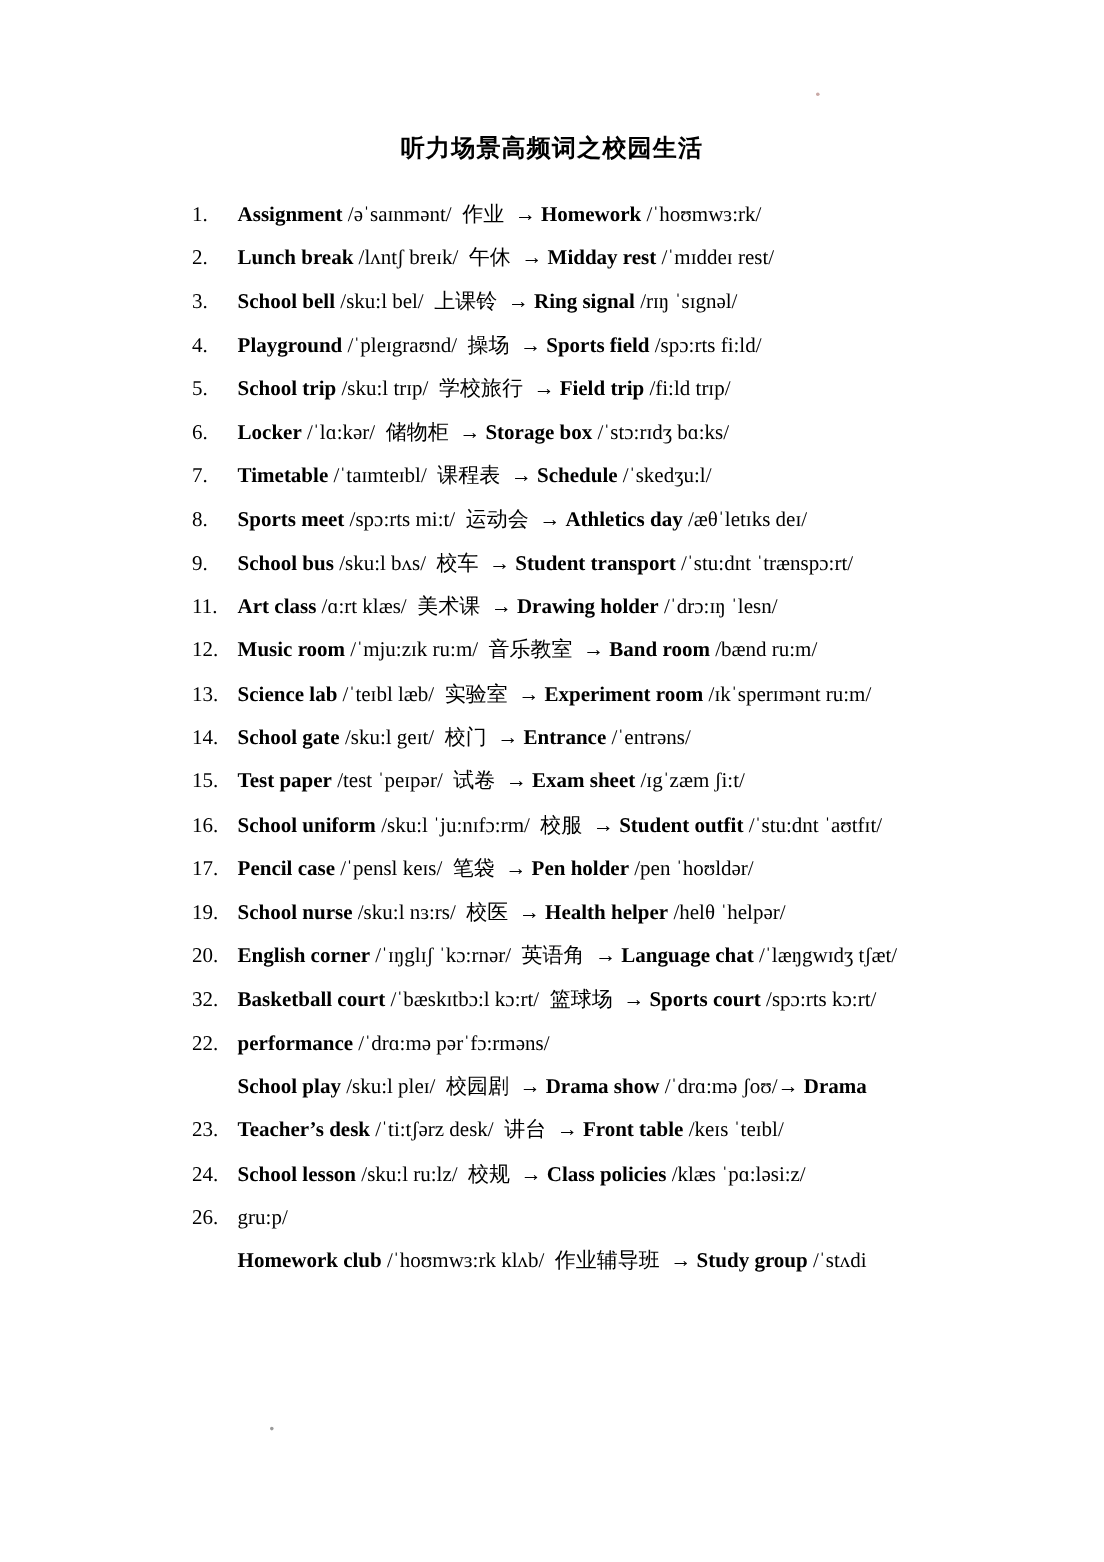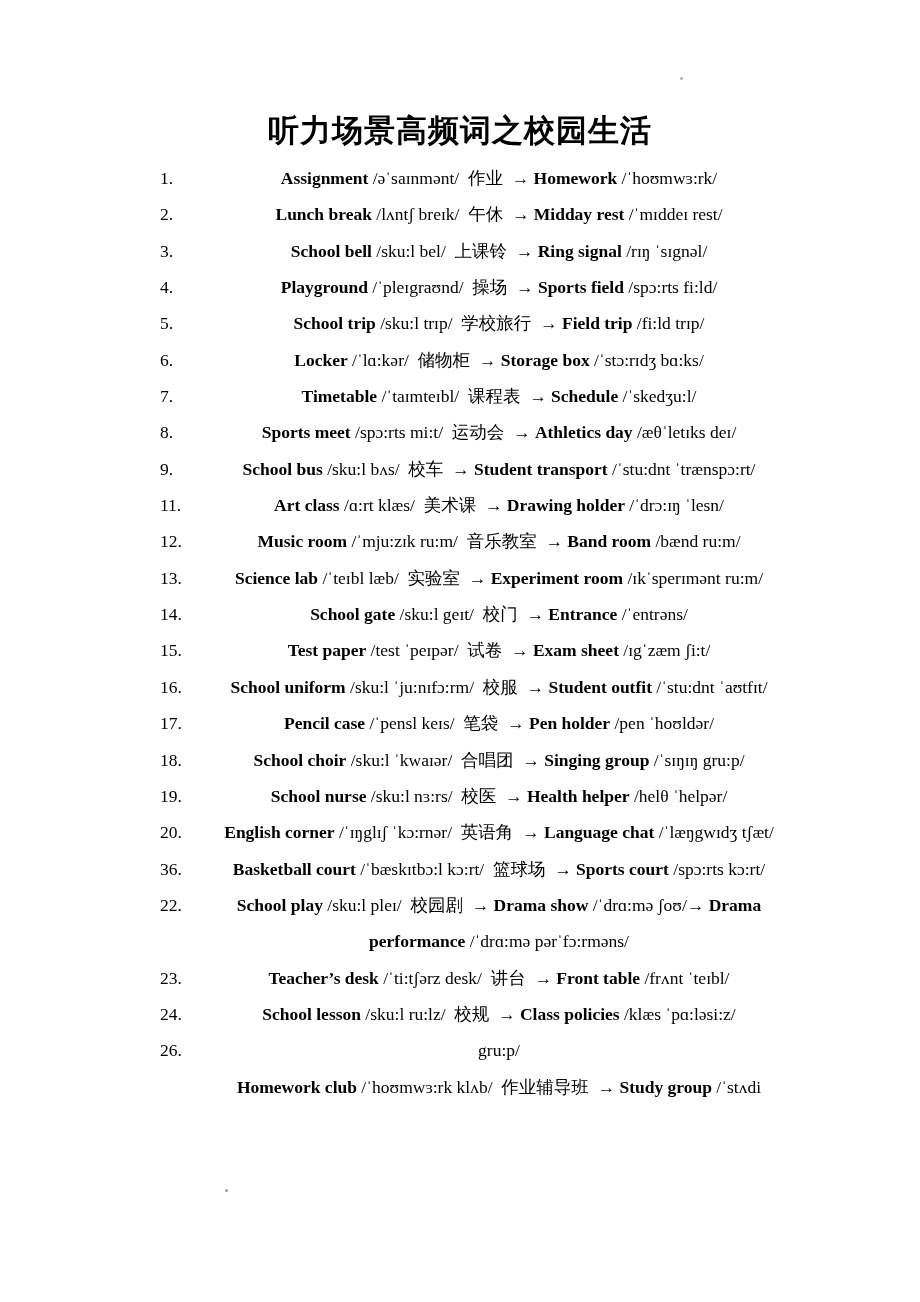--- a/index.html
+++ b/index.html
@@ -9,40 +9,40 @@
     position: relative;
     font-family: "Liberation Serif", "DejaVu Serif", serif;
     color: #000000;
     overflow: hidden;
   }
   .page { position: absolute; inset: 0; background: #ffffff; }
   .title {
     position: absolute;
     top: 110px; left: 0; width: 100%;
     text-align: center;
-    font-size: 31px;
+    font-size: 20px;
     font-weight: bold;
     letter-spacing: 1px;
   }
   .list {
     position: absolute;
     top: 160px; left: 160px;
     width: 640px;
   }
   .item {
     display: flex;
     align-items: flex-start;
     font-size: 17.5px;
     line-height: 36.35px;
   }
   .num {
     flex: 0 0 38px;
     white-space: pre;
   }
-  .content { flex: 1 1 auto; text-align: center; }
+  .content { flex: 1 1 auto; }
   .line {
     display: block;
     white-space: pre;
     line-height: 36.35px;
   }
   .seg { font-weight: normal; }
   .seg.bold { font-weight: bold; }
   .speck {
     position: absolute;
     width: 3px; height: 3px;
@@ -163,60 +163,54 @@
         </span>
   </div>
 
   <div class="item">
     <span class="num">17.</span>
     <span class="content">
           <span class="line"><span class="seg bold">Pencil case</span><span class="seg"> /ˈpensl keɪs/  笔袋  → </span><span class="seg bold">Pen holder</span><span class="seg"> /pen ˈhoʊldər/</span></span>
         </span>
   </div>
 
-  <div class="item">
-    <span class="num">18.</span>
-    <span class="content">
-          <span class="line"><span class="seg bold">School choir</span><span class="seg"> /sku:l ˈkwaɪər/  合唱团  → </span><span class="seg bold">Singing group</span><span class="seg"> /ˈsɪŋɪŋ gru:p/</span></span>
-        </span>
-  </div>
 
   <div class="item">
     <span class="num">19.</span>
     <span class="content">
           <span class="line"><span class="seg bold">School nurse</span><span class="seg"> /sku:l nɜ:rs/  校医  → </span><span class="seg bold">Health helper</span><span class="seg"> /helθ ˈhelpər/</span></span>
         </span>
   </div>
 
   <div class="item">
     <span class="num">20.</span>
     <span class="content">
           <span class="line"><span class="seg bold">English corner</span><span class="seg"> /ˈɪŋglɪʃ ˈkɔ:rnər/  英语角  → </span><span class="seg bold">Language chat</span><span class="seg"> /ˈlæŋgwɪdʒ tʃæt/</span></span>
         </span>
   </div>
 
   <div class="item">
-    <span class="num">36.</span>
+    <span class="num">32.</span>
     <span class="content">
           <span class="line"><span class="seg bold">Basketball court</span><span class="seg"> /ˈbæskɪtbɔ:l kɔ:rt/  篮球场  → </span><span class="seg bold">Sports court</span><span class="seg"> /spɔ:rts kɔ:rt/</span></span>
         </span>
   </div>
 
   <div class="item">
     <span class="num">22.</span>
     <span class="content">
+          <span class="line"><span class="seg bold">performance</span><span class="seg"> /ˈdrɑ:mə pərˈfɔ:rməns/</span></span>
           <span class="line"><span class="seg bold">School play</span><span class="seg"> /sku:l pleɪ/  校园剧  → </span><span class="seg bold">Drama show</span><span class="seg"> /ˈdrɑ:mə ʃoʊ/→ </span><span class="seg bold">Drama</span></span>
-          <span class="line"><span class="seg bold">performance</span><span class="seg"> /ˈdrɑ:mə pərˈfɔ:rməns/</span></span>
         </span>
   </div>
 
   <div class="item">
     <span class="num">23.</span>
     <span class="content">
-          <span class="line"><span class="seg bold">Teacher’s desk</span><span class="seg"> /ˈti:tʃərz desk/  讲台  → </span><span class="seg bold">Front table</span><span class="seg"> /frʌnt ˈteɪbl/</span></span>
+          <span class="line"><span class="seg bold">Teacher’s desk</span><span class="seg"> /ˈti:tʃərz desk/  讲台  → </span><span class="seg bold">Front table</span><span class="seg"> /keɪs ˈteɪbl/</span></span>
         </span>
   </div>
 
   <div class="item">
     <span class="num">24.</span>
     <span class="content">
           <span class="line"><span class="seg bold">School lesson</span><span class="seg"> /sku:l ru:lz/  校规  → </span><span class="seg bold">Class policies</span><span class="seg"> /klæs ˈpɑ:ləsi:z/</span></span>
         </span>
   </div>
 

